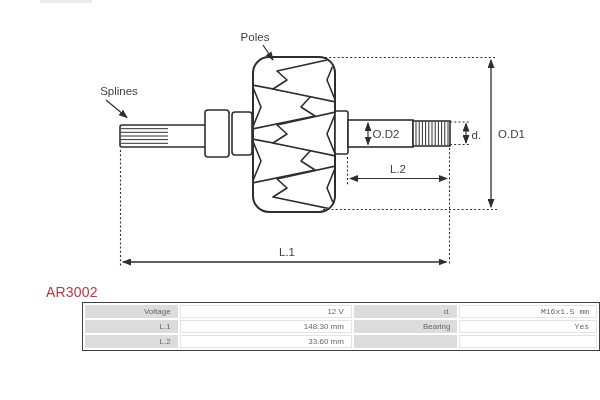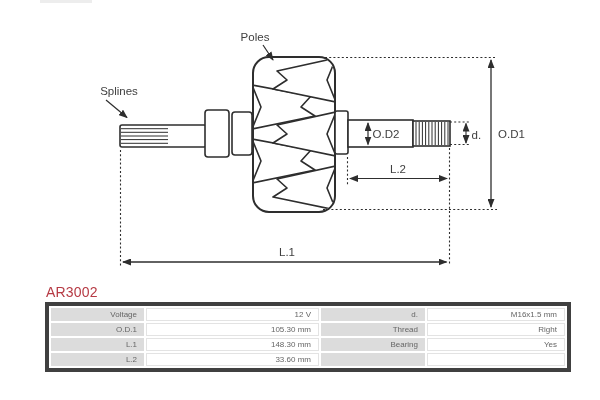--- a/index.html
+++ b/index.html
@@ -13,32 +13,32 @@
   .artifact { position:absolute; left:40px; top:0; width:52px; height:3px; background:#ededed; }
   .diagram-wrap { position:absolute; left:0; top:0; width:600px; height:286px; }
   .part-number {
     position:absolute; left:46px; top:286px;
     font-size:14px; line-height:13px; color:#b63a44;
     text-decoration:none; letter-spacing:0.2px;
   }
   .spec-table-wrap { position:absolute; left:45px; top:302px; }
   table.spec {
     border-collapse:separate; border-spacing:2px;
-    background:#ffffff; border:4px solid #404040;
+    background:#ffffff; border:1px solid #404040;margin-left:37px;
   }
   table.spec td {
     font-size:8px; color:#666666; text-align:right;
     height:13px; line-height:11px; padding:0 7px;
     box-sizing:border-box; white-space:nowrap;
   }
   td.lbl  { background:#dcdcdc; width:93px; }
   td.val  { background:#ffffff; border:1px solid #e3e3e3; }
   td.val1 { width:173px; }
   td.lbl2 { background:#dcdcdc; width:104px; }
-  td.val2 { width:138px; }
+  td.val2 { width:138px;font-family:Liberation Mono, monospace; }
   svg text {
     font-family:"Liberation Sans", sans-serif;
     font-size:11.5px; fill:#404040; stroke:none;
   }
 </style>
 </head>
 <body>
 
 <div class="artifact"></div>
 
@@ -150,26 +150,20 @@
 <div class="spec-table-wrap">
   <table class="spec">
     <tbody>
       <tr>
         <td class="lbl">Voltage</td>
         <td class="val val1">12 V</td>
         <td class="lbl lbl2">d.</td>
         <td class="val val2">M16x1.5 mm</td>
       </tr>
       <tr>
-        <td class="lbl">O.D.1</td>
-        <td class="val val1">105.30 mm</td>
-        <td class="lbl lbl2">Thread</td>
-        <td class="val val2">Right</td>
-      </tr>
-      <tr>
         <td class="lbl">L.1</td>
         <td class="val val1">148.30 mm</td>
         <td class="lbl lbl2">Bearing</td>
         <td class="val val2">Yes</td>
       </tr>
       <tr>
         <td class="lbl">L.2</td>
         <td class="val val1">33.60 mm</td>
         <td class="lbl lbl2"></td>
         <td class="val val2"></td>

